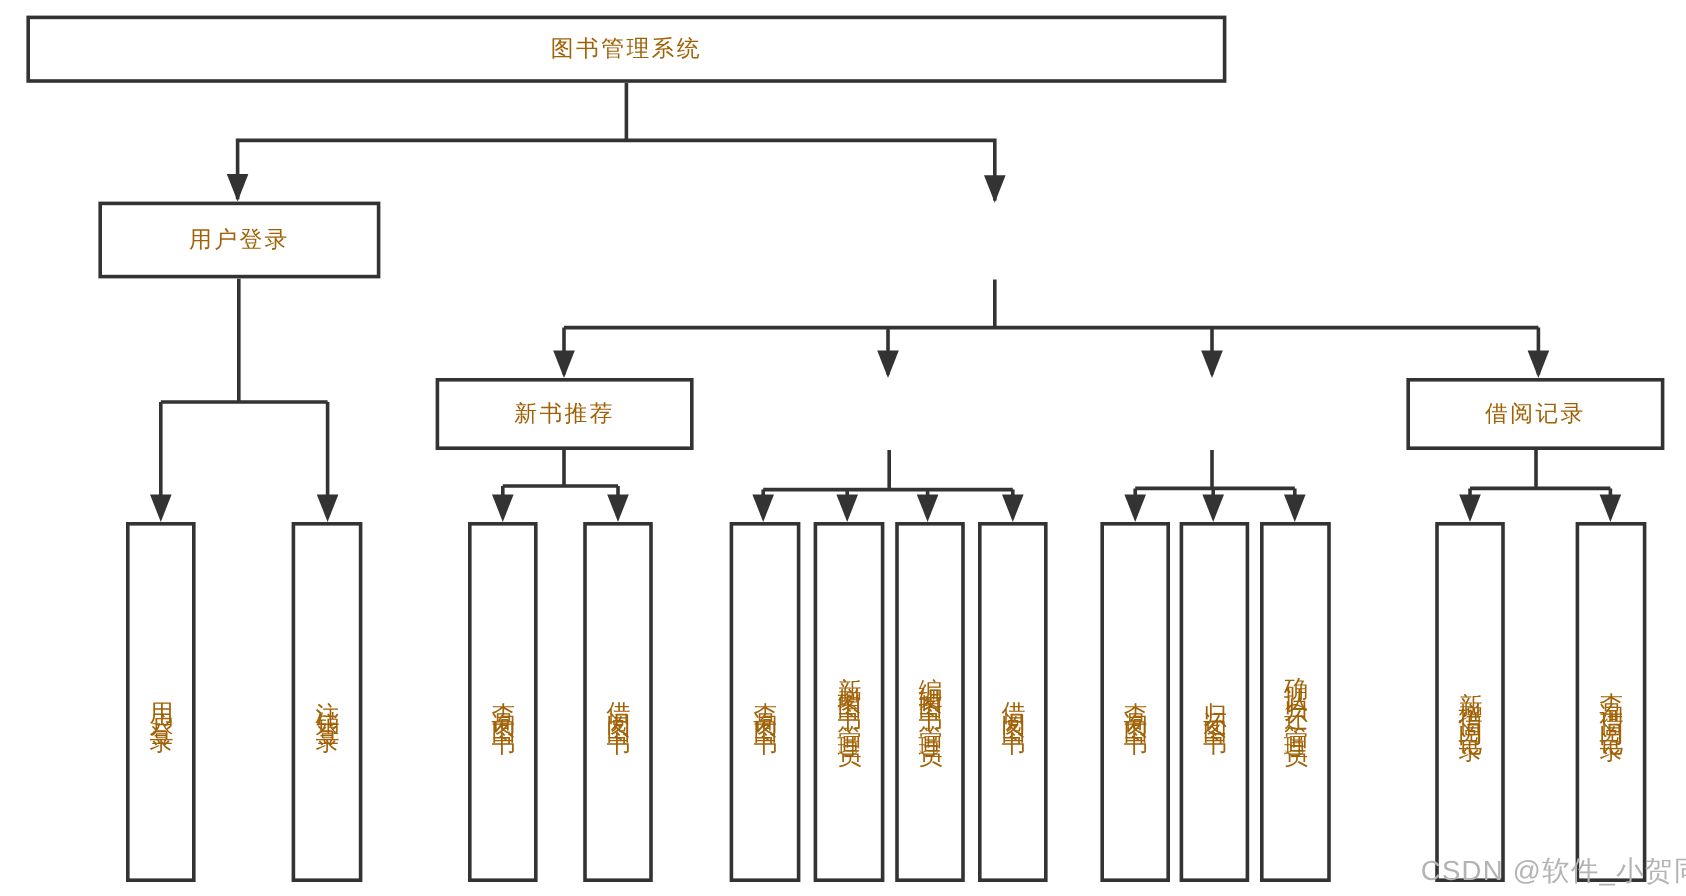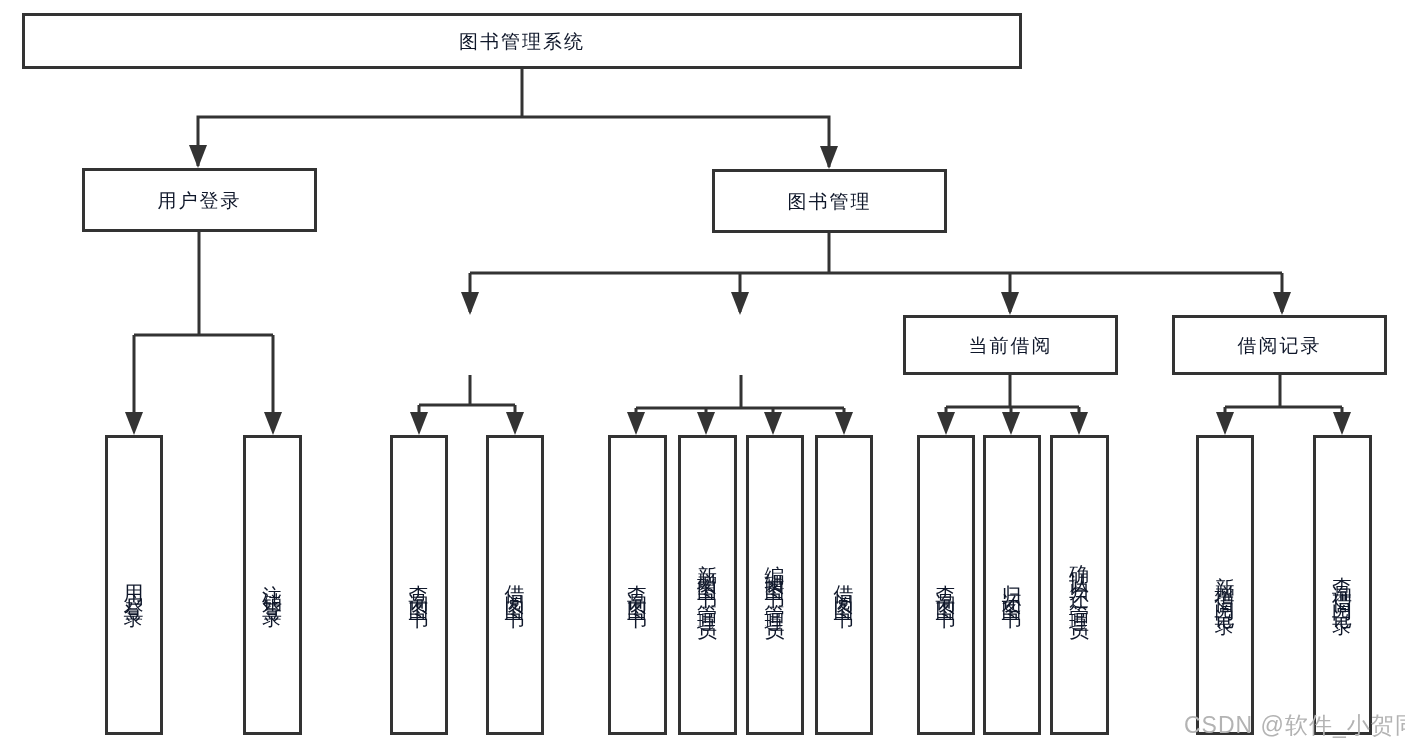--- a/index.html
+++ b/index.html
@@ -17,21 +17,21 @@
     width: 1405px; height: 747px;
   }
   .node {
     position: absolute;
     box-sizing: border-box;
     border: 3px solid #333333;
     background: #ffffff;
     display: flex;
     align-items: center;
     justify-content: center;
-    color: #0f172a;
+    color: #a16207;
     font-size: 19px;
     letter-spacing: 2px;
     text-align: center;
     line-height: 1;
   }
   .node.vertical {
     writing-mode: vertical-lr;
     text-orientation: mixed;
     letter-spacing: 8px;
     font-size: 20px;
@@ -91,23 +91,22 @@
       <polygon points="1002,412 1020,412 1011,435"></polygon>
       <polygon points="1070,412 1088,412 1079,435"></polygon>
       <polygon points="1216,412 1234,412 1225,435"></polygon>
       <polygon points="1333,412 1351,412 1342,435"></polygon>
     </g>
   </svg>
 
   <div class="node" style="left:22px; top:13px; width:1000px; height:56px;">图书管理系统</div>
 
   <div class="node" style="left:82px; top:168px; width:235px; height:64px;">用户登录</div>
-  <div class="node" style="left:712px; top:169px; width:235px; height:64px;">图书管理</div>
 
-  <div class="node" style="left:903px; top:315px; width:215px; height:60px;">当前借阅</div>
+  <div class="node" style="left:363px; top:315px; width:215px; height:60px;">新书推荐</div>
   <div class="node" style="left:1172px; top:315px; width:215px; height:60px;">借阅记录</div>
 
   <div class="node vertical" style="left:105px; top:435px; width:58px; height:300px;">用户登录</div>
   <div class="node vertical" style="left:243px; top:435px; width:59px; height:300px;">注销登录</div>
 
   <div class="node vertical" style="left:390px; top:435px; width:58px; height:300px;">查询图书</div>
   <div class="node vertical" style="left:486px; top:435px; width:58px; height:300px;">借阅图书</div>
 
   <div class="node vertical" style="left:608px; top:435px; width:59px; height:300px;">查询图书</div>
   <div class="node vertical" style="left:678px; top:435px; width:59px; height:300px;">新增图书（管理员）</div>

